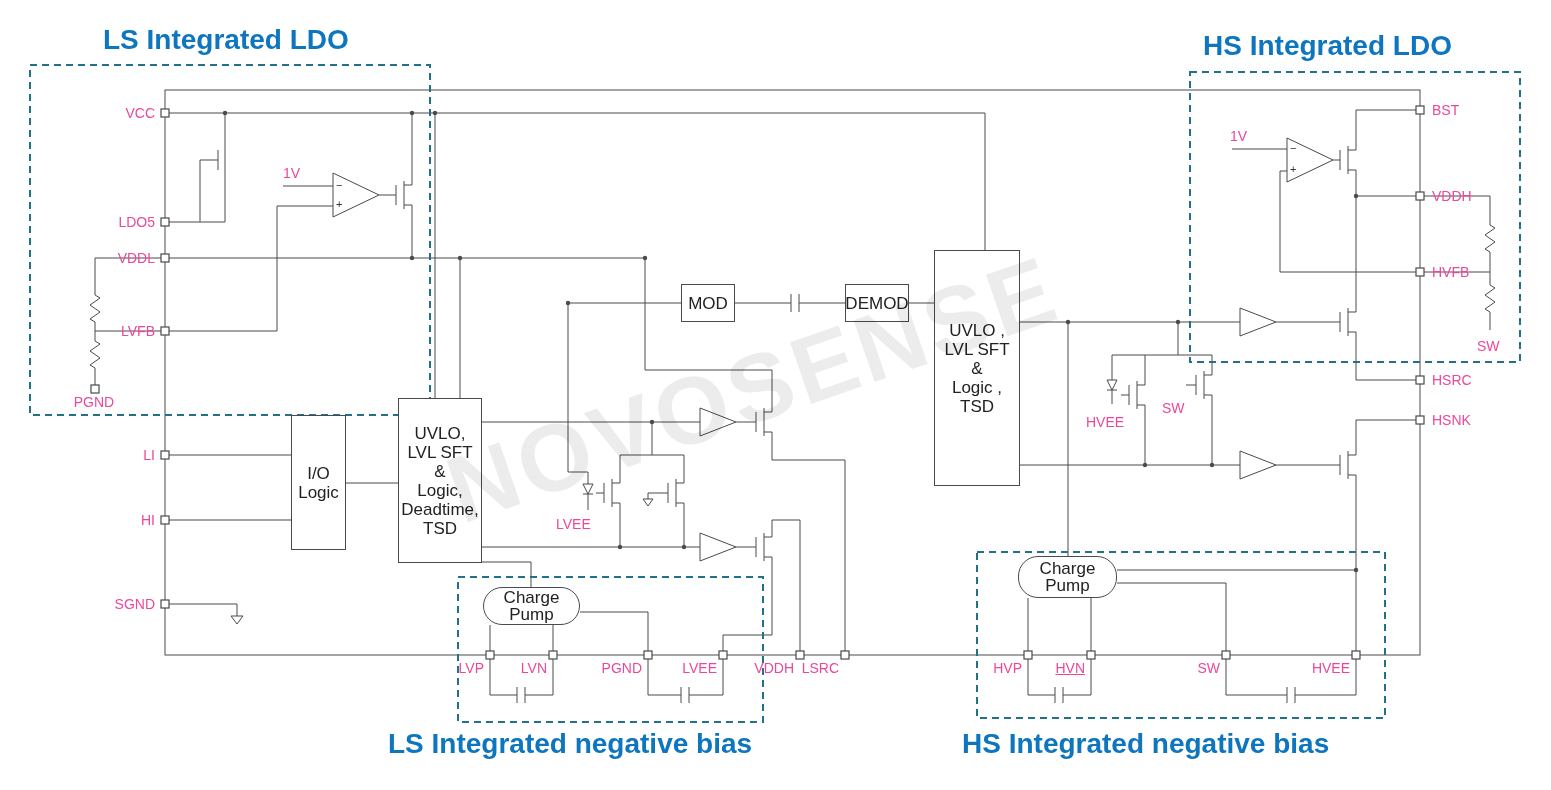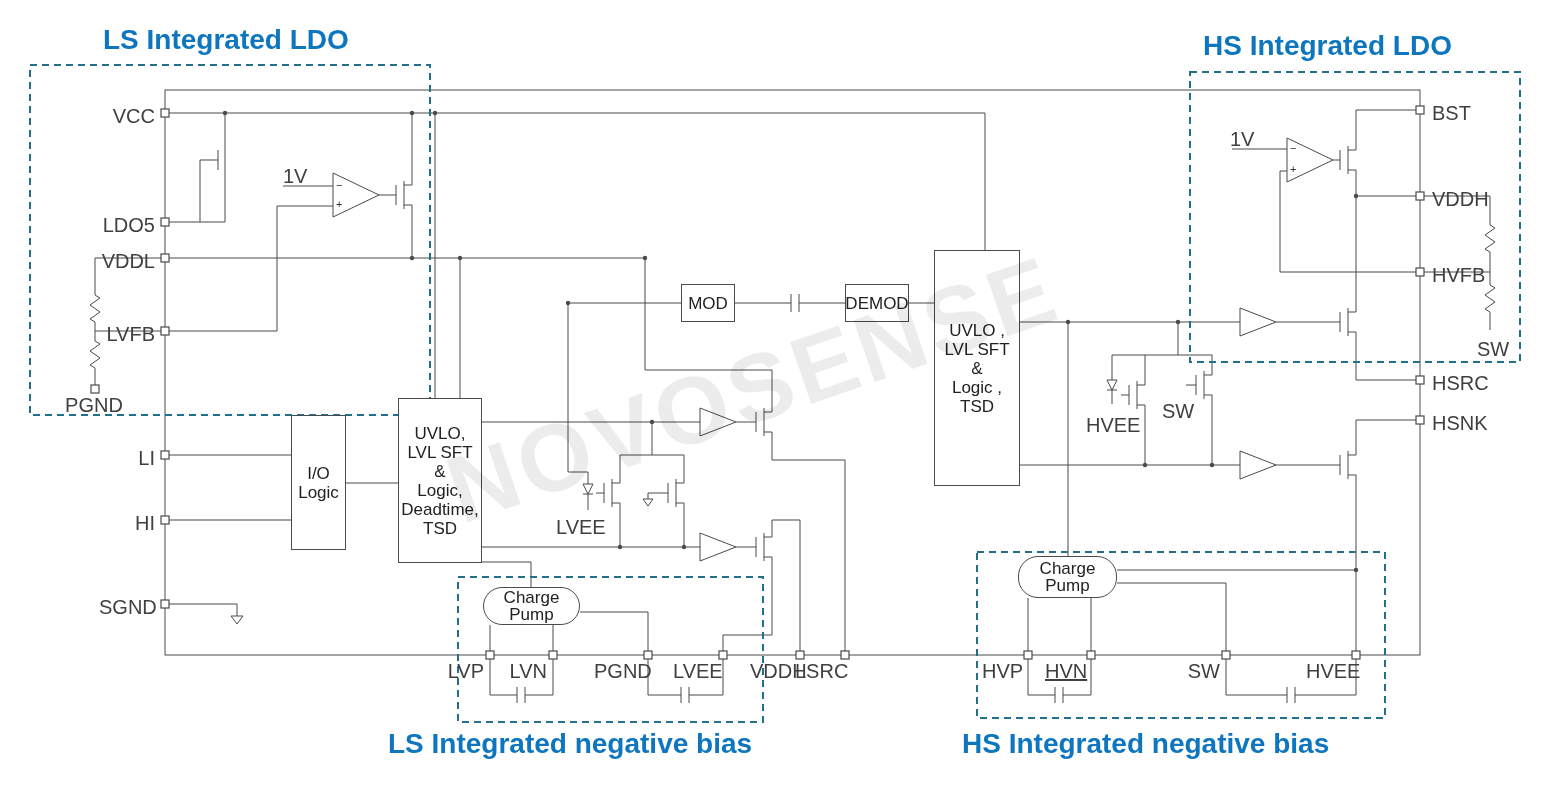--- a/index.html
+++ b/index.html
@@ -3,21 +3,21 @@
 <meta charset="utf-8">
 <style>
   html,body{margin:0;padding:0;background:#fff;}
   .stage{position:relative;width:1551px;height:790px;background:#fff;overflow:hidden;
          font-family:"Liberation Sans",sans-serif;}
   .svg-layer{position:absolute;left:0;top:0;z-index:1;}
   .block{position:absolute;background:#fff;border:1px solid #4a4a4a;display:flex;flex-direction:column;
          align-items:center;justify-content:center;font-size:17px;color:#222;line-height:19px;
          text-align:center;box-sizing:border-box;z-index:2;}
   .block.cp{line-height:17px;border-radius:20px;}
-  .plabel{position:absolute;font-size:20px;color:#404040;z-index:3;white-space:nowrap;}
+  .plabel{position:absolute;font-size:14px;color:#ec4899;z-index:3;white-space:nowrap;}
   .sign{position:absolute;font-size:11px;color:#333;z-index:3;}
   .sec-title{position:absolute;font-size:28px;font-weight:bold;color:#0d76bf;z-index:3;white-space:nowrap;}
   .watermark{position:absolute;left:430px;top:312px;width:780px;font-size:95px;font-weight:bold;
              letter-spacing:4px;color:#000;opacity:0.07;transform:rotate(-19deg);z-index:4;
              pointer-events:none;white-space:nowrap;}
 </style>
 </head>
 <body>
 
 <div class="stage">

